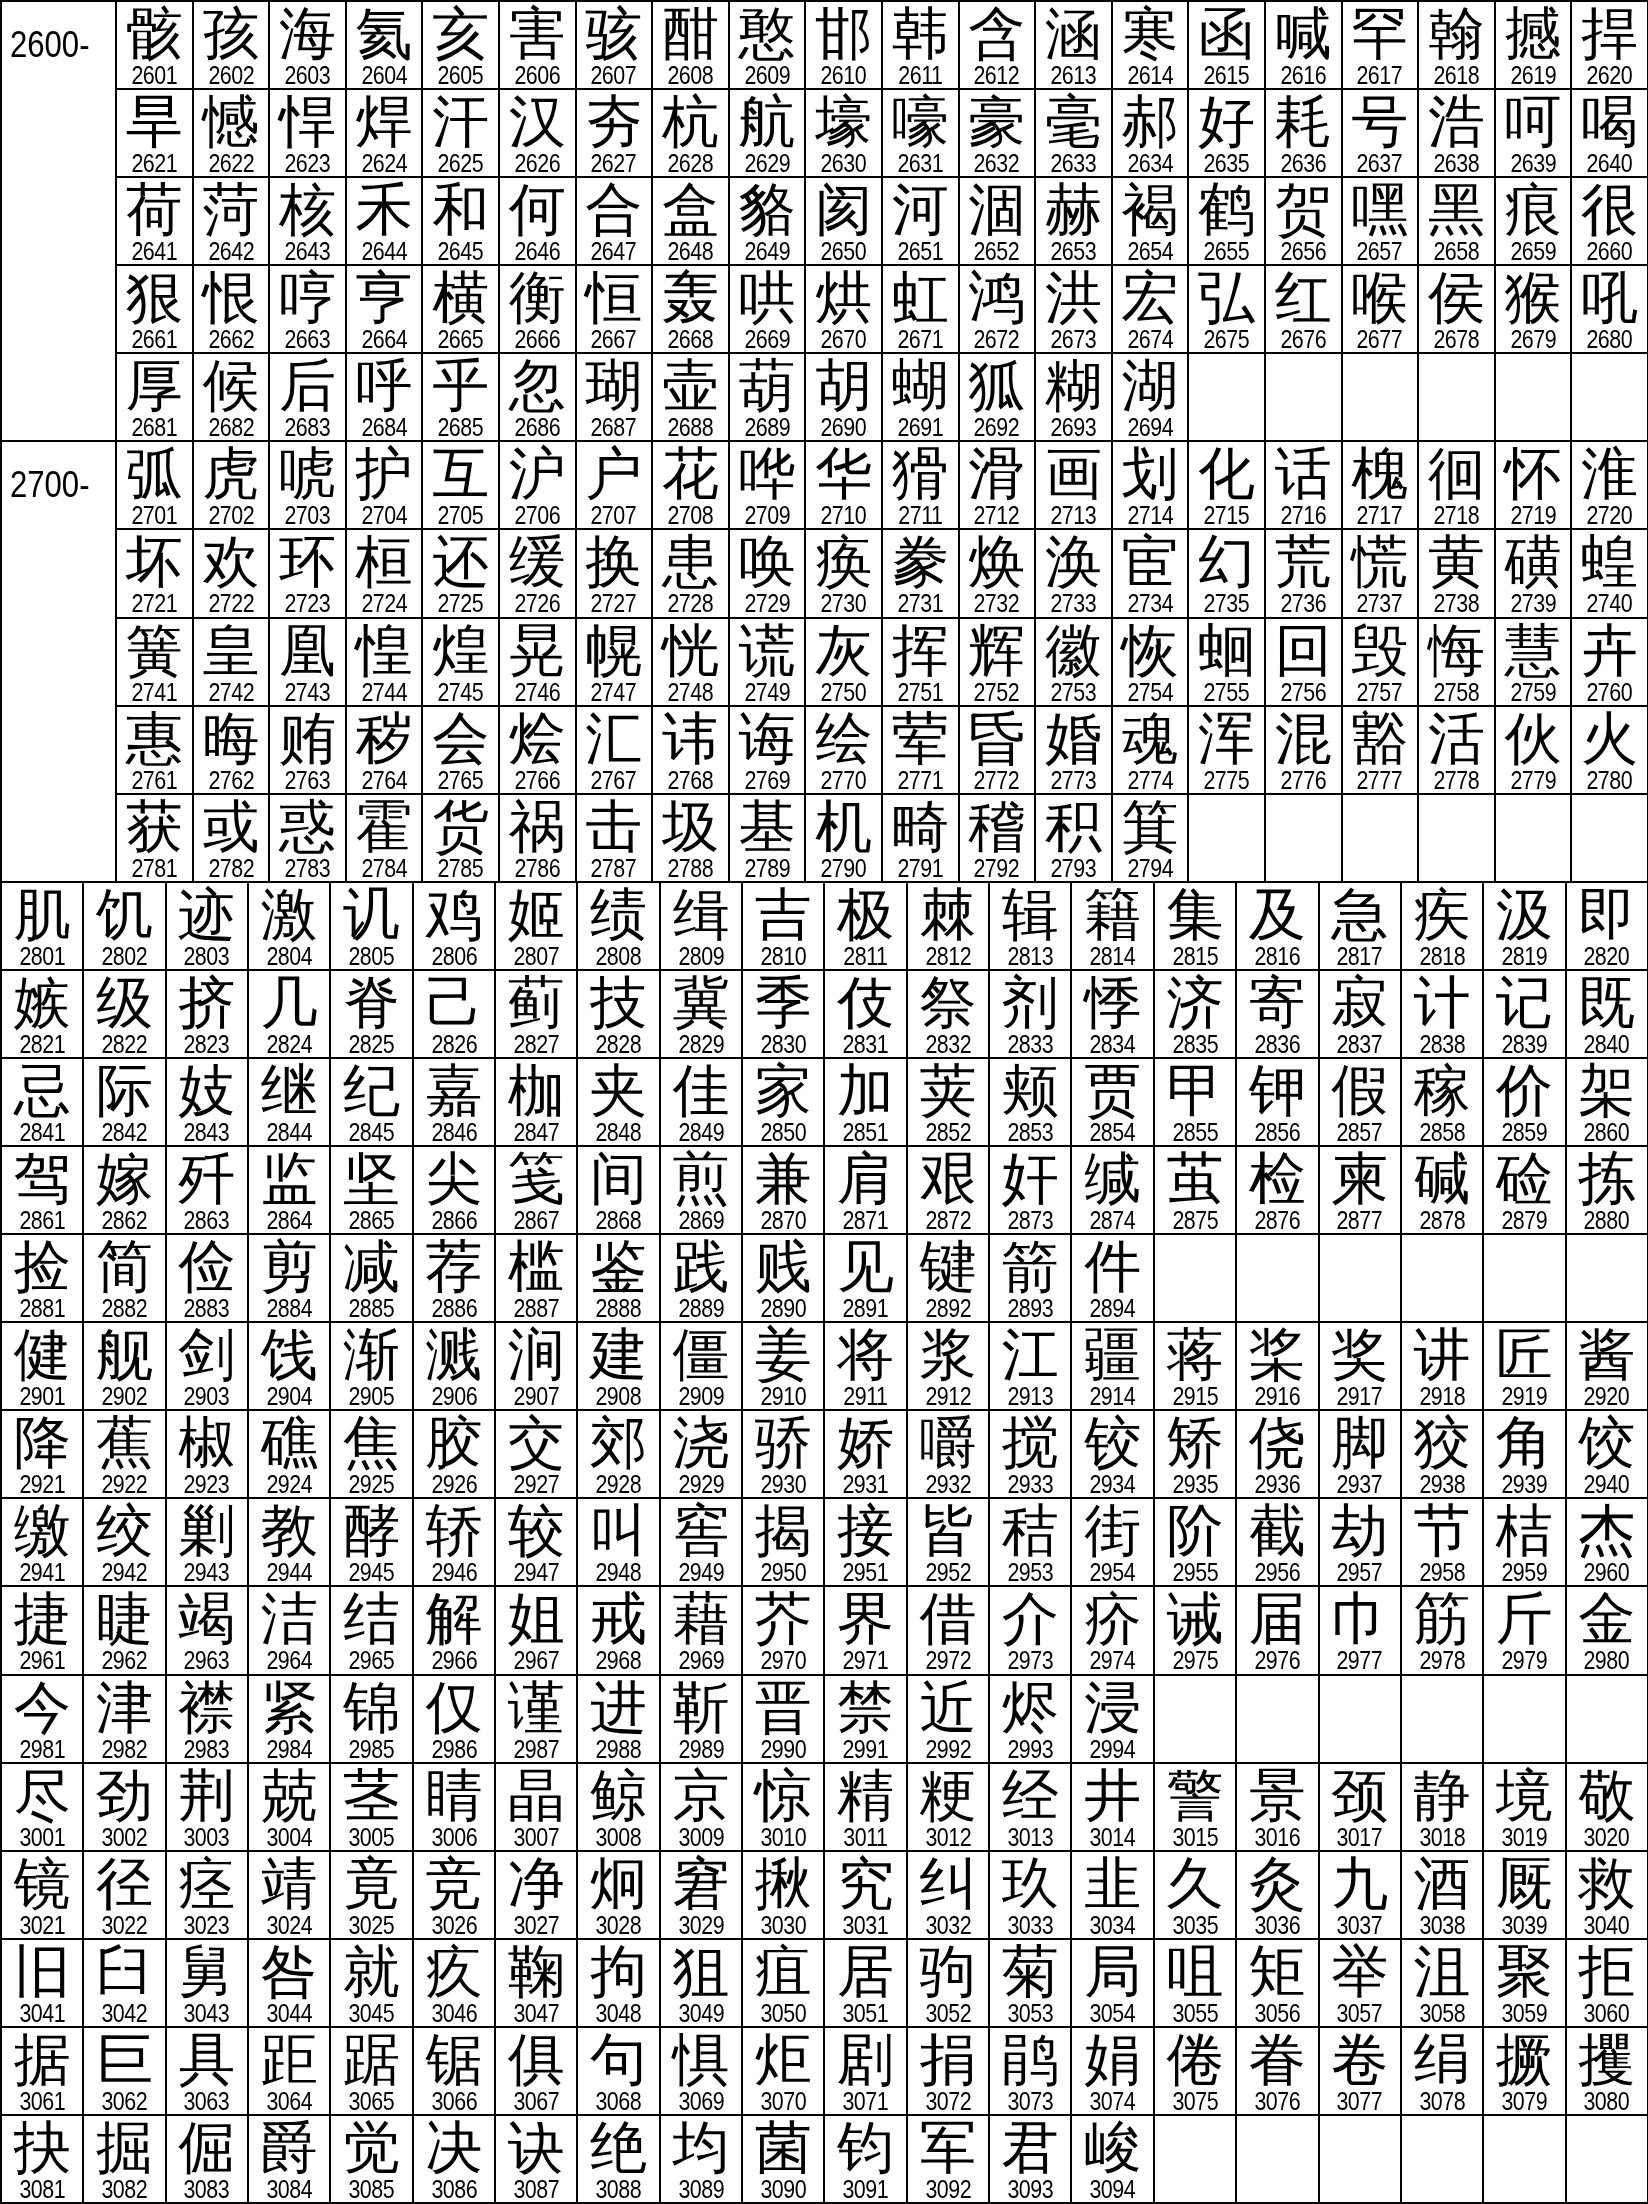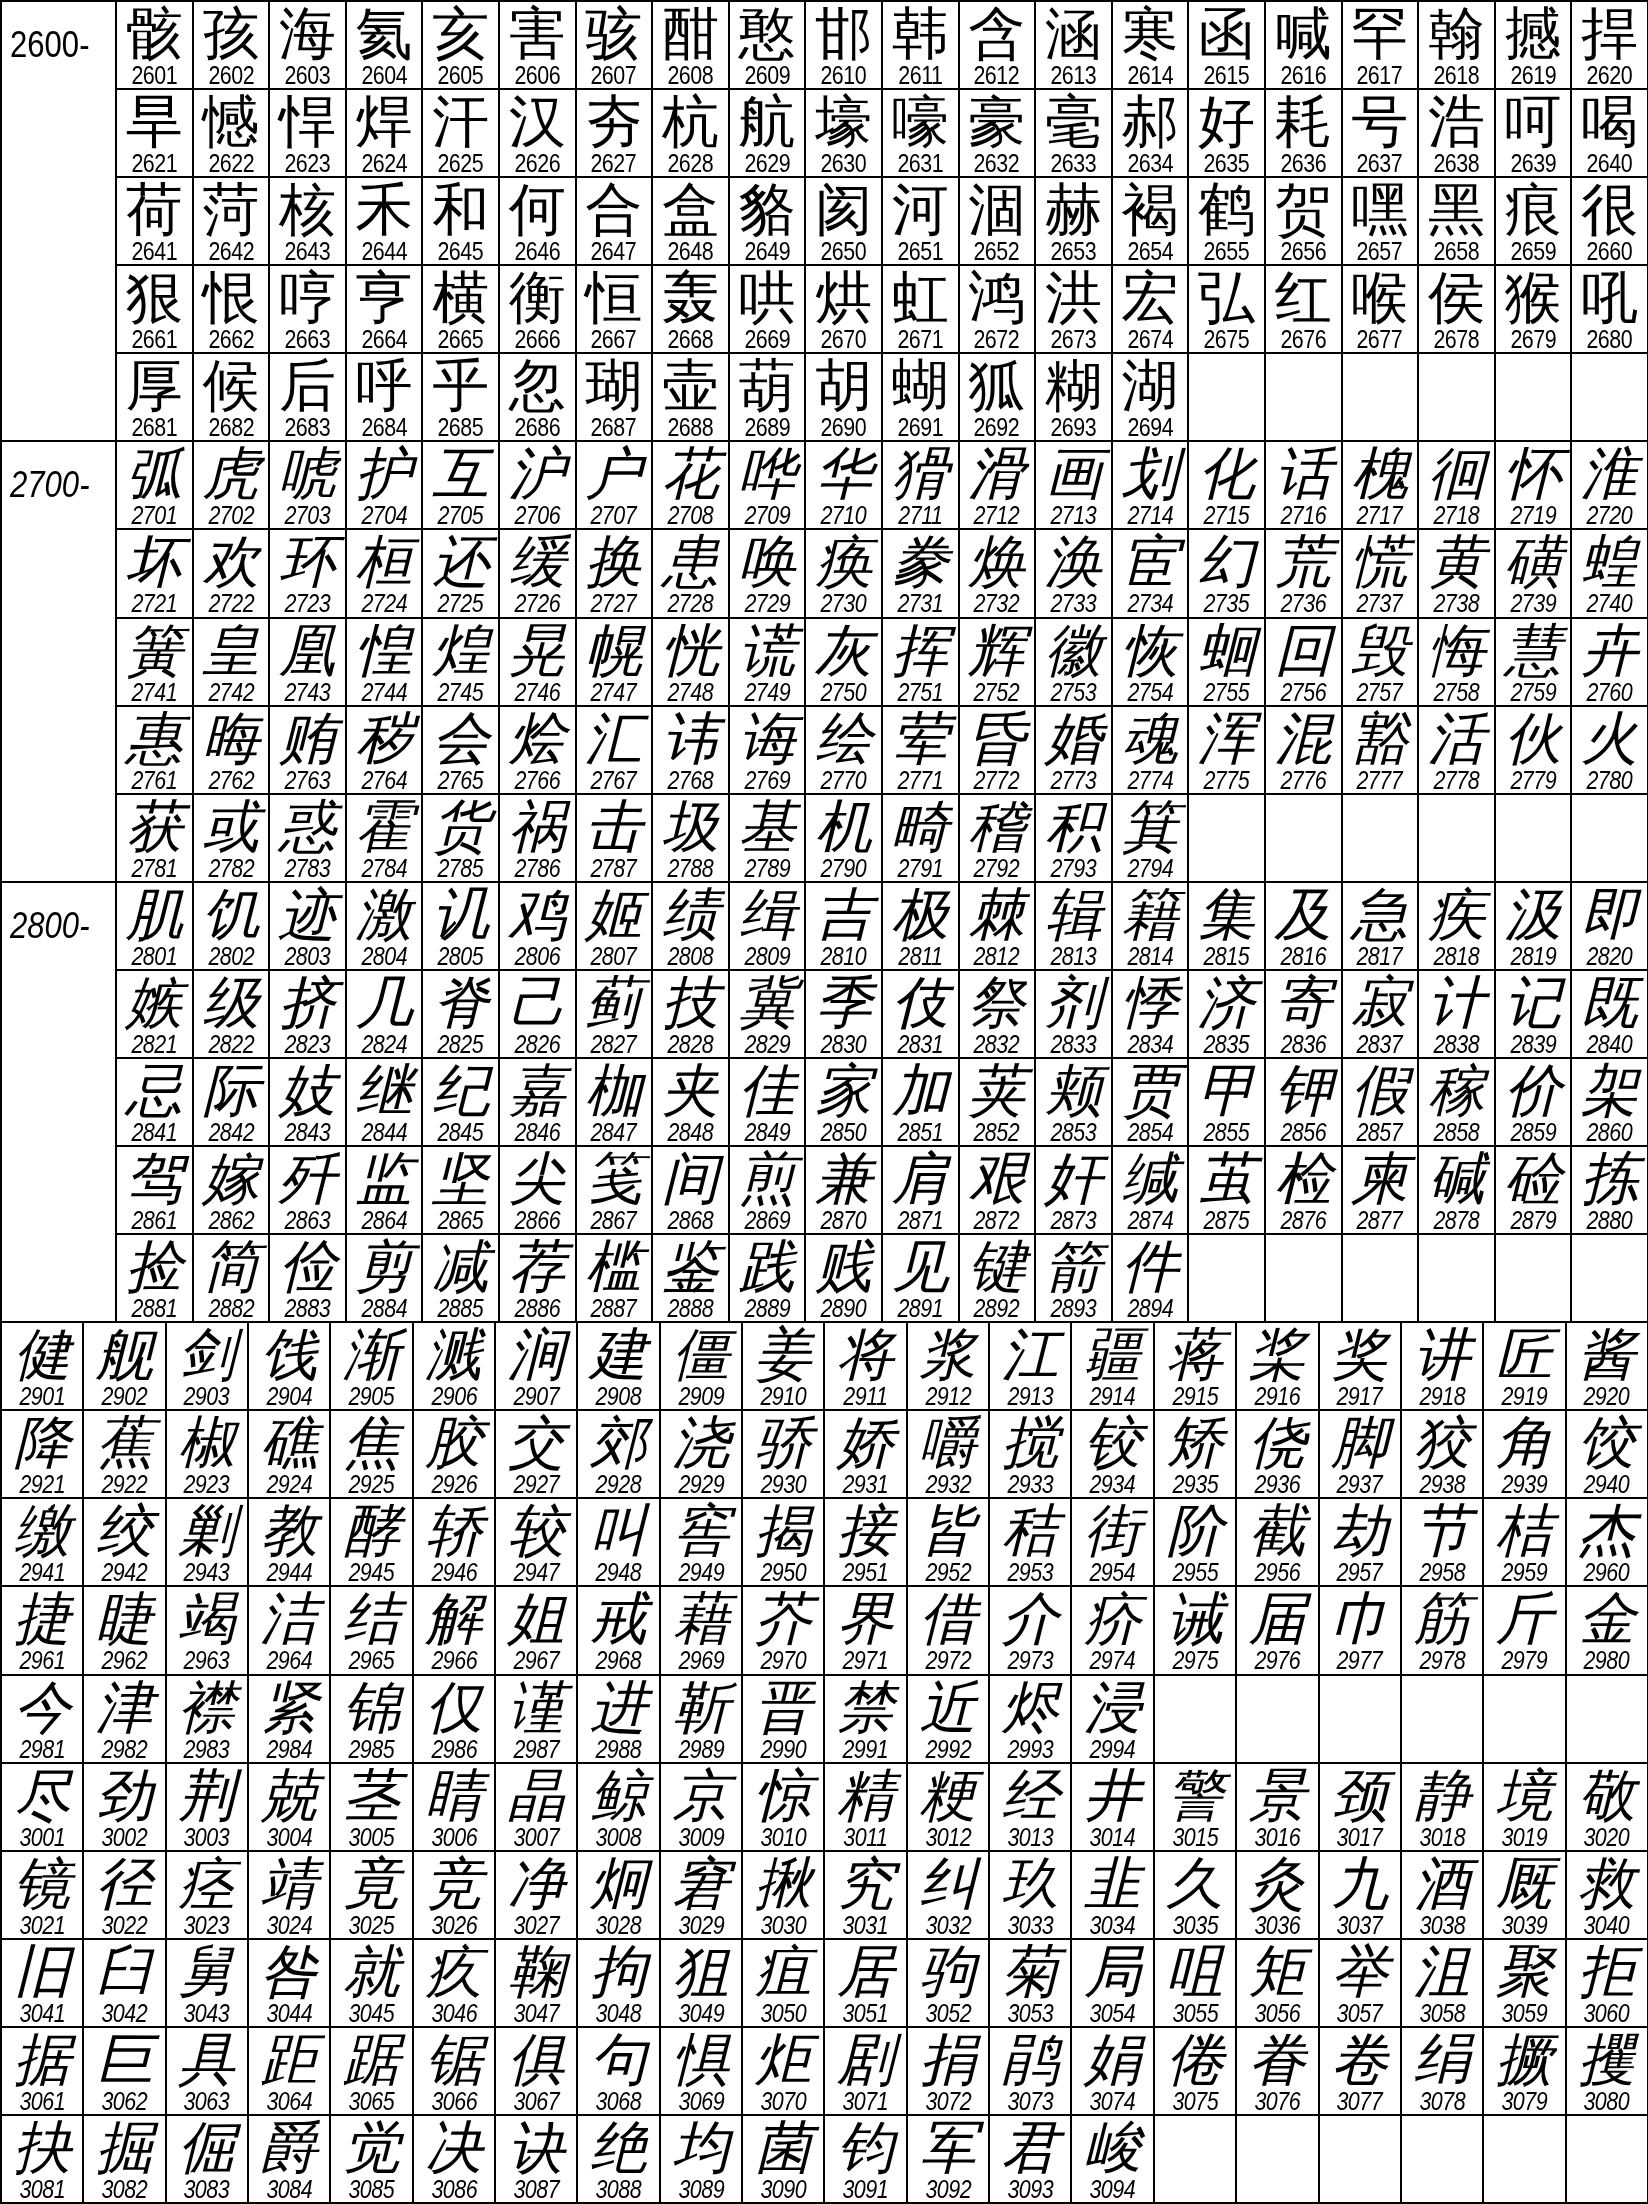--- a/index.html
+++ b/index.html
@@ -23,21 +23,20 @@
     background: #ffffff;
     box-sizing: border-box;
   }
   .code-group {
     flex: 1;
     display: flex;
     min-height: 0;
   }
   .code-group + .code-group {
     border-top: 2.9px solid #000000;
-    font-style: italic;
   }
   .group-label-cell {
     width: 115px;
     flex: 0 0 115px;
     border-right: 2px solid #000000;
     box-sizing: border-box;
   }
   .group-label-text {
     height: 86px;
     display: flex;
@@ -899,25 +898,20 @@
           <div class="char-cell"></div>
           <div class="char-cell"></div>
           <div class="char-cell"></div>
           <div class="char-cell"></div>
           <div class="char-cell"></div>
           <div class="char-cell"></div>
         </div>
       </div>
     </div>
     <div class="code-group">
-      <div class="group-label-cell">
-        <div class="group-label-text">
-          <span>2800-</span>
-        </div>
-      </div>
       <div class="group-grid">
         <div class="char-row">
           <div class="char-cell">
             <div class="character-glyph">肌</div>
             <div class="cell-code">2801</div>
           </div>
           <div class="char-cell">
             <div class="character-glyph">饥</div>
             <div class="cell-code">2802</div>
           </div>

